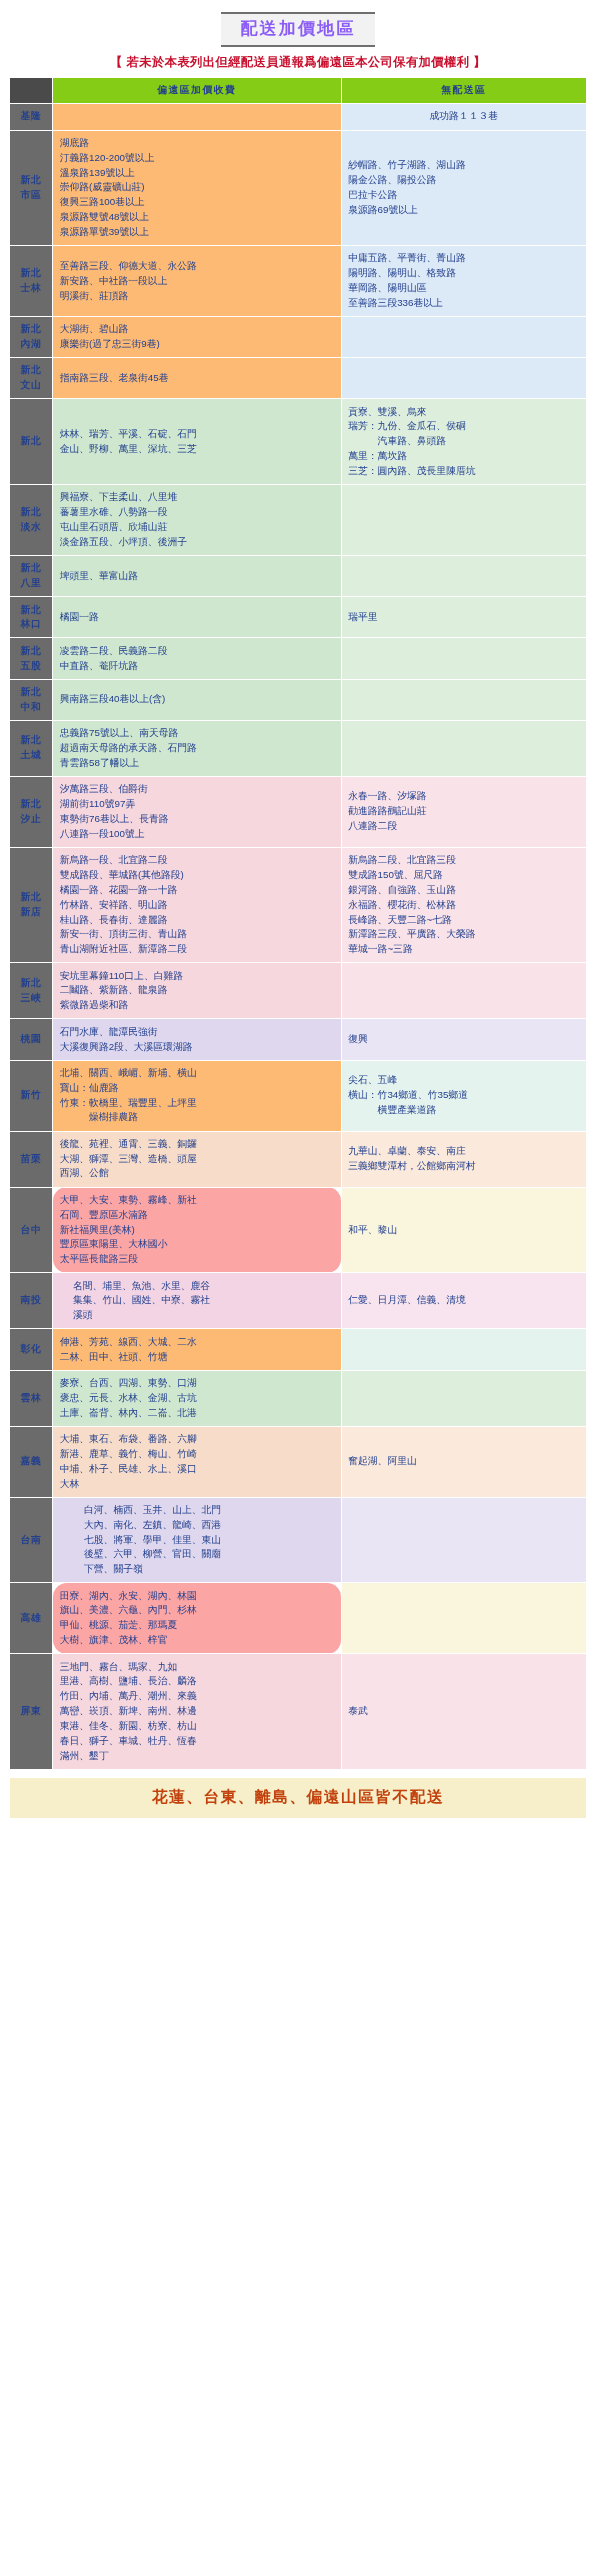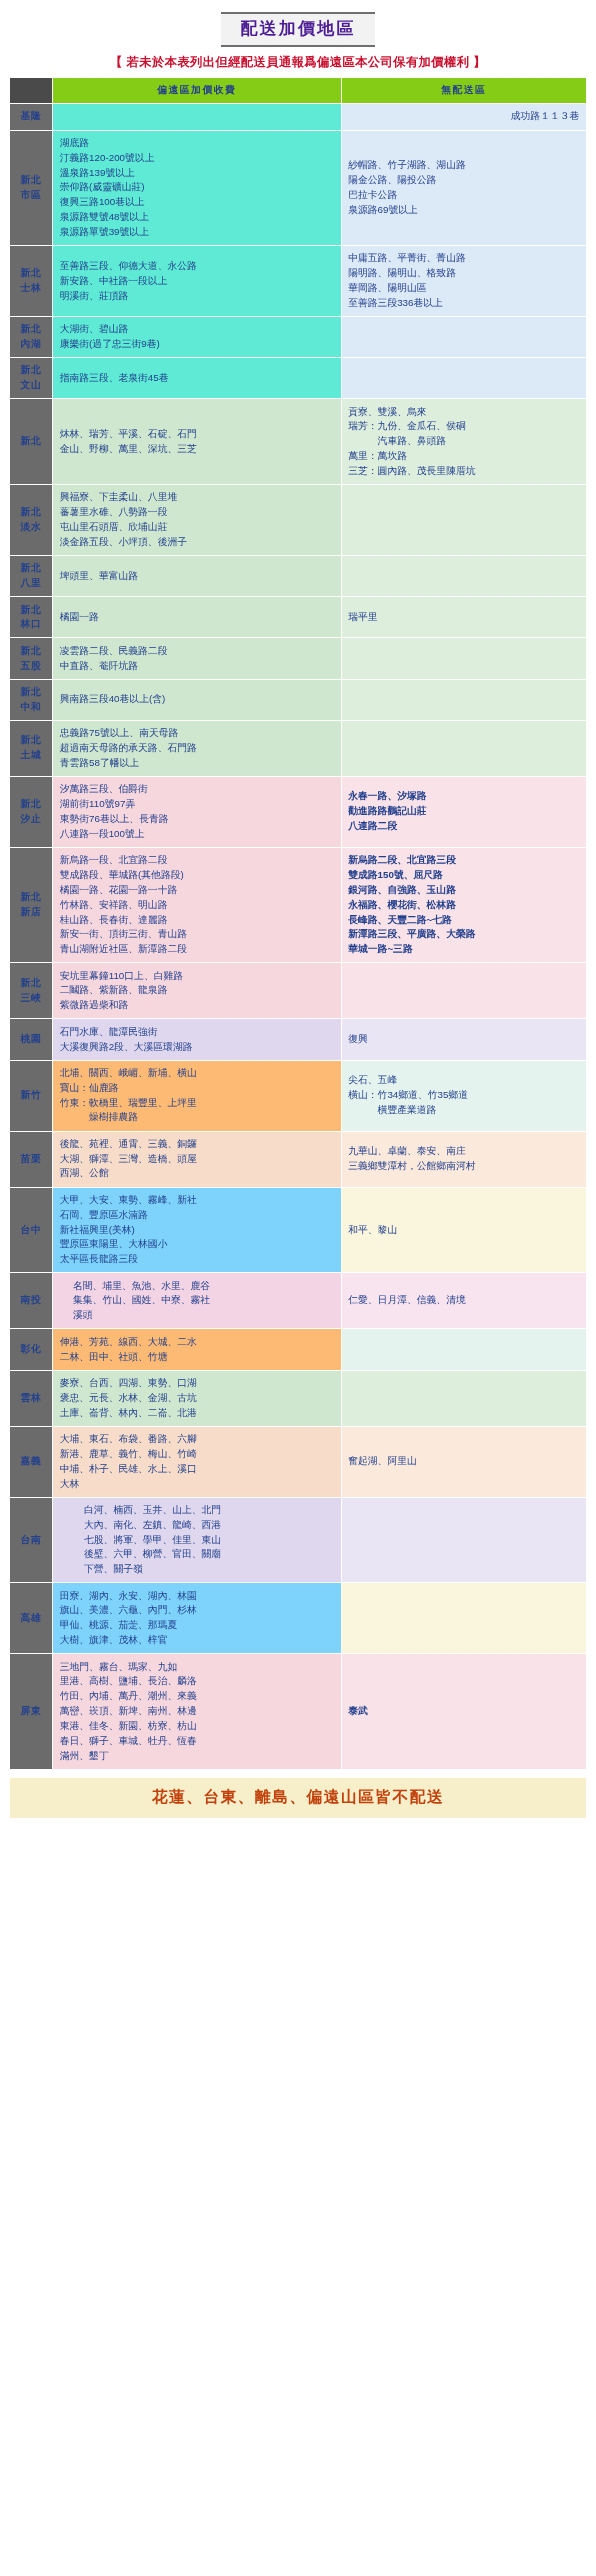--- a/index.html
+++ b/index.html
@@ -17,21 +17,21 @@
   
   .title-wrap {
     display: flex;
     justify-content: center;
     align-items: center;
     margin: 4.5px 0 7.5px 0;
   }
   .title {
     font-size: 17px;
     font-weight: bold;
-    color: #4c1d95;
+    color: #8b5cf6;
     letter-spacing: 2.2px;
     padding: 3px 19.4px 4.5px 19.4px;
     border-bottom: 2.2px solid #6f6f6f;
     border-top: 2.2px solid #6f6f6f;
     background: #f2f2f2;
   }
   .notice {
     text-align: center;
     font-size: 12.3px;
     font-weight: bold;
@@ -74,40 +74,40 @@
     background: #6b6b6b;
     color: #ffffff;
     text-align: center;
     font-size: 10.4px;
     font-weight: bold;
     letter-spacing: 0.7px;
     line-height: 1.35;
     padding: 4.5px 1.5px;
     word-break: keep-all;
   }
-  td.fee  { background: #5eead4; }
+  td.fee  { background: #fdba74; }
   td.none { background: #dce9f7; }
 
   
   tr.t-green  td.fee  { background: #cfe7cf; }
   tr.t-green  td.none { background: #ddeedd; }
   tr.t-pink   td.fee  { background: #f6d7de; }
-  tr.t-pink   td.none { background: #fae3e8; font-weight: bold; }
+  tr.t-pink   td.none { background: #fae3e8; }
   tr.t-peach  td.fee  { background: #f7ddc9; }
   tr.t-peach  td.none { background: #fbe9dc; }
-  tr.t-yellow td.fee  { background: #7dd3fc; }
+  tr.t-yellow td.fee  { background: #fca5a5; border-radius: 14px; }
   tr.t-yellow td.none { background: #faf6de; }
   tr.t-lav    td.fee  { background: #ded7ee; }
   tr.t-lav    td.none { background: #eae5f5; }
   tr.t-mint   td.fee  { background: #fdba74; }
   tr.t-mint   td.none { background: #e4f3ee; }
   tr.t-rose   td.fee  { background: #f2d4e4; padding-left: 20px; }
   tr.t-rose   td.none { background: #f8e4ef; }
 
-  td.fee.center, td.none.center { text-align: right; }
+  td.fee.center, td.none.center { text-align: center; }
 
   
   .footer {
     margin-top: 6.7px;
     background: #f6efc9;
     border: 0.7px solid #ffffff;
     text-align: center;
     font-size: 15.7px;
     font-weight: bold;
     color: #c2410c;

